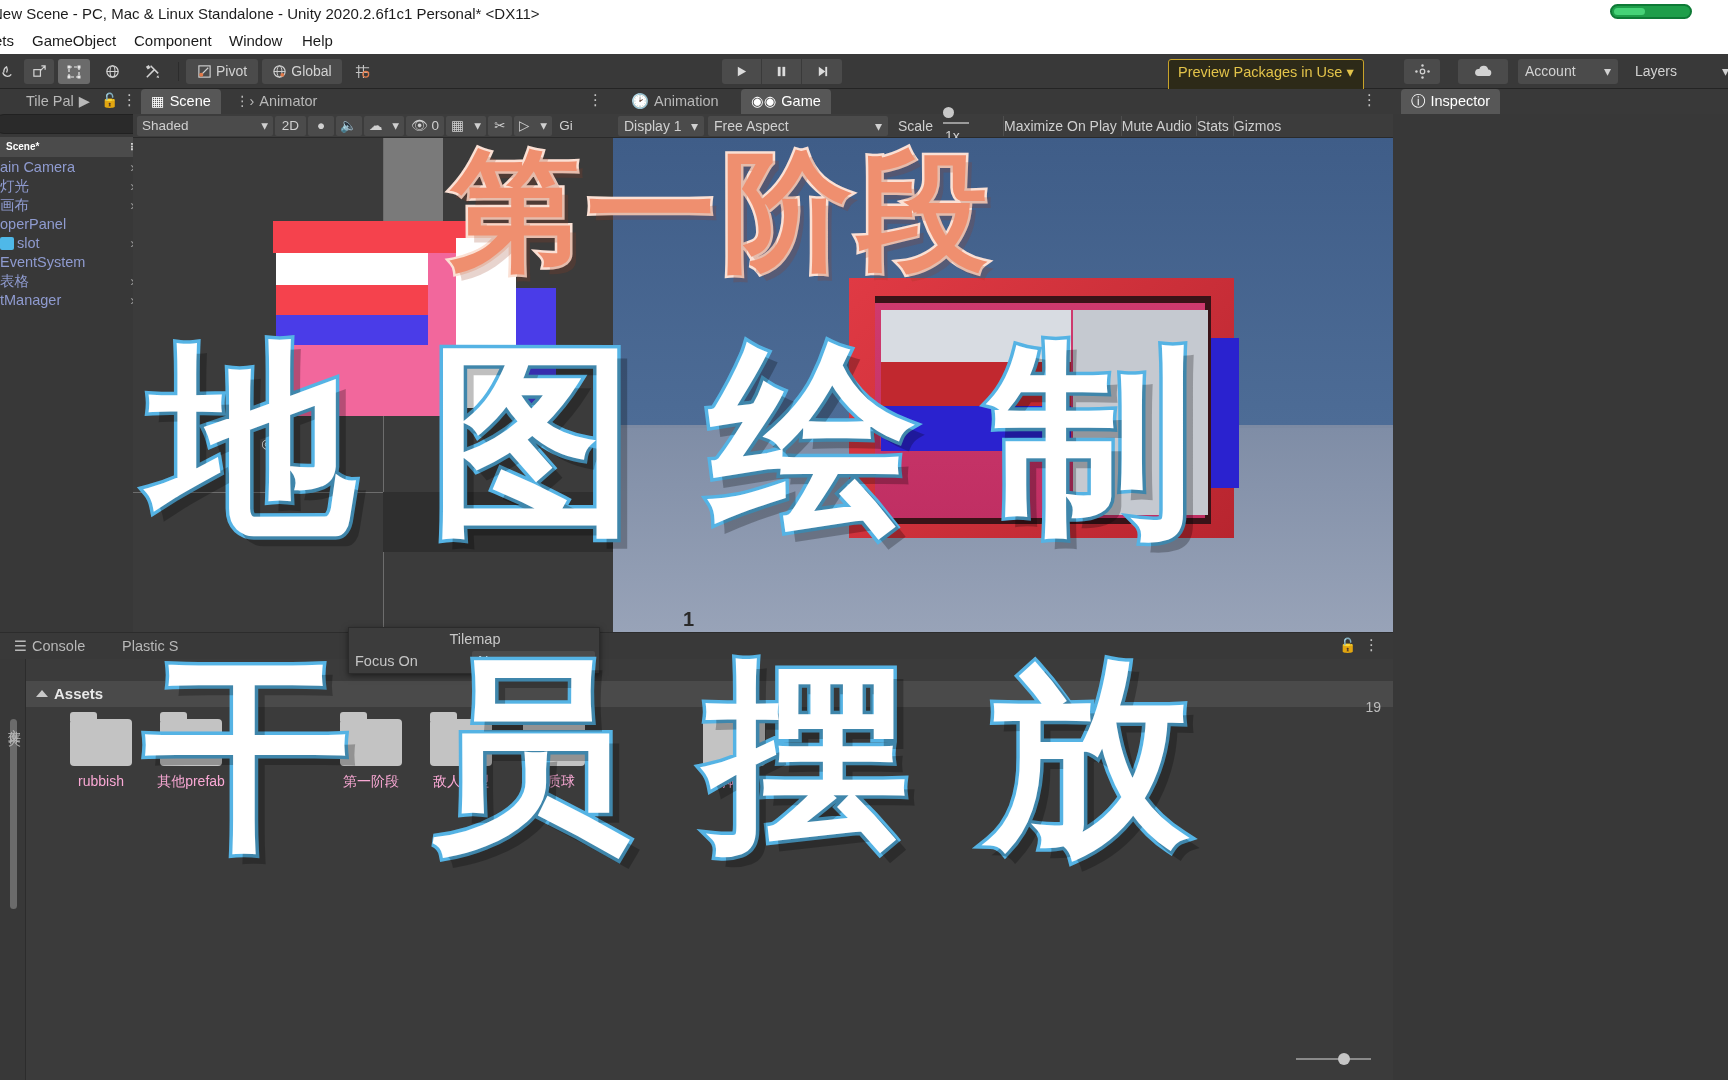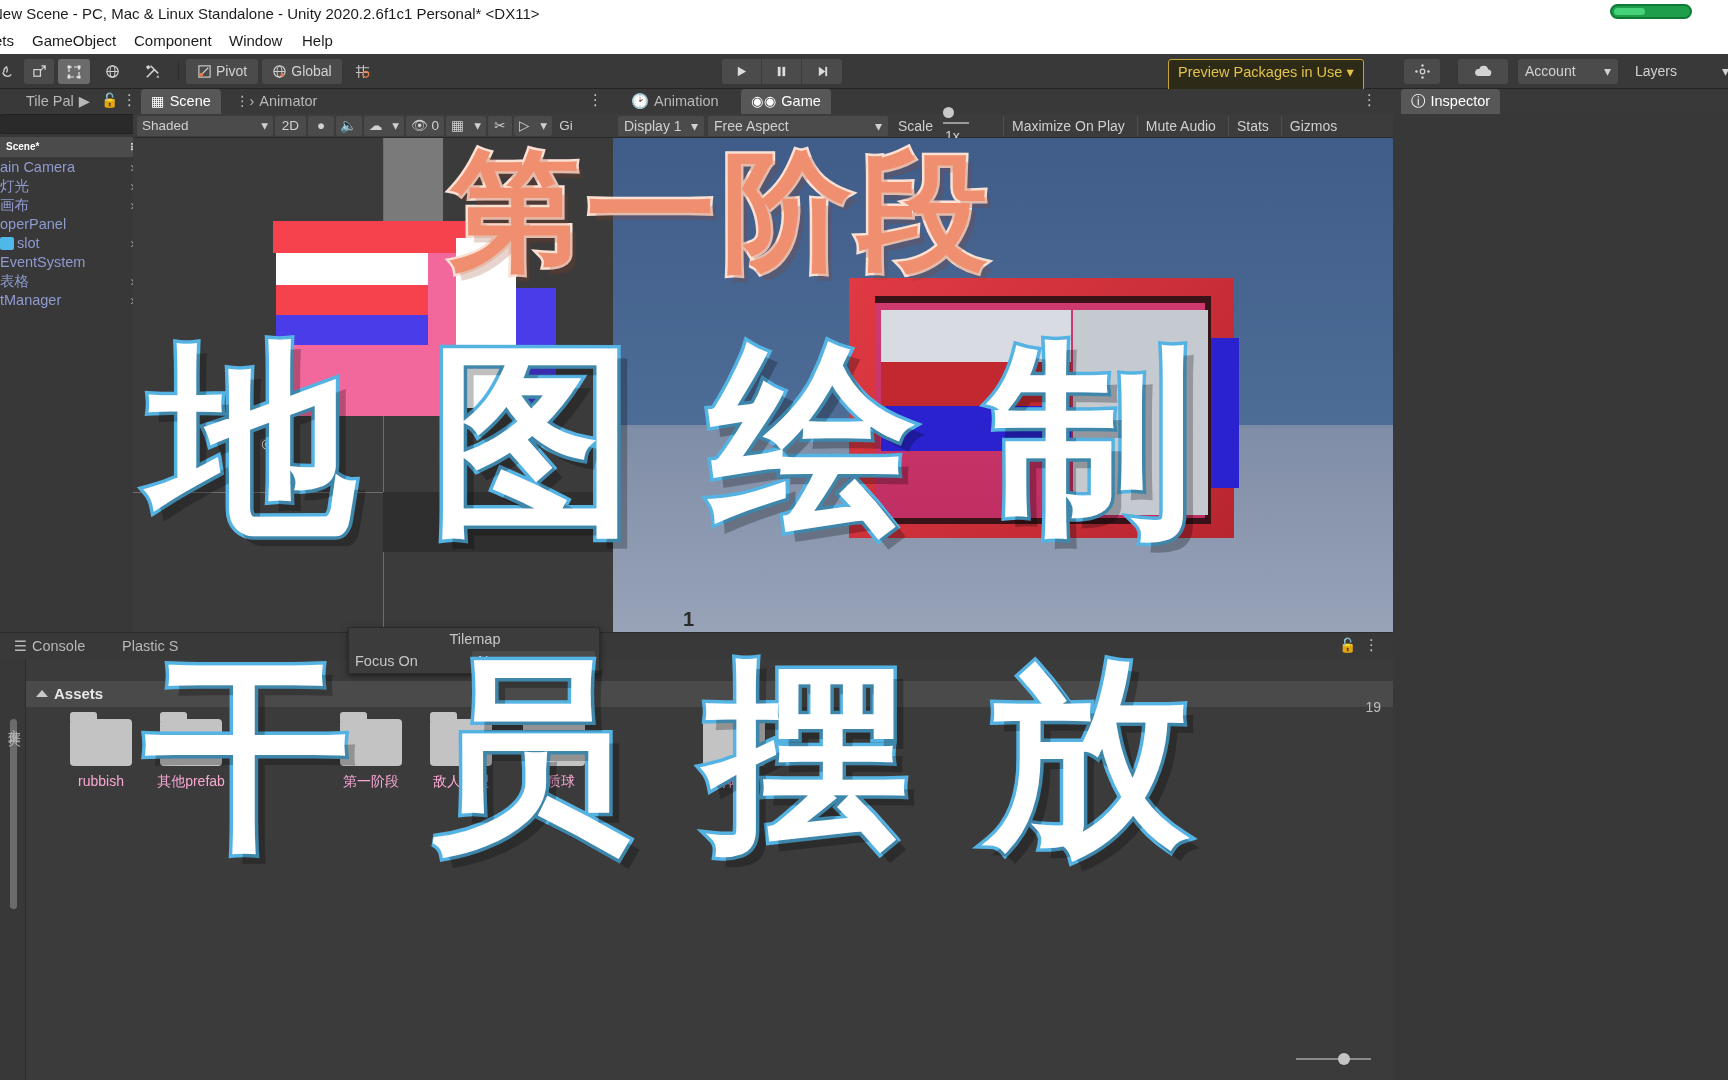--- a/index.html
+++ b/index.html
@@ -136,21 +136,21 @@
     height:20px; line-height:20px; background:#4b4b4b; border-radius:2px;
     color:#d0d0d0; font-size:14px; padding:0 6px; display:flex; align-items:flex-end;
     justify-content:space-between; white-space:nowrap;
   }
   .gt-txt { color:#cfcfcf; font-size:14px; white-space:nowrap; padding:0 6px; }
   .gt-slider { display:flex; align-items:flex-start; gap:4px;flex-direction:column; }
   .gt-slider .knob { width:11px; height:11px; border-radius:50%; background:#c8c8c8; }
   .gt-slider .track { width:26px; height:2px; background:#9a9a9a; }
   .gt-toggle {
     color:#cfcfcf; font-size:14px; height:20px; line-height:20px;
-    padding:0 8px; border-left:1px solid #4e4e4e; white-space:nowrap;
+    padding:0 0; border-left:1px solid #4e4e4e; white-space:nowrap;
   }
   .game-canvas {
     position:absolute; left:0; top:49px; width:780px; height:494px;
     background:linear-gradient(180deg,#3f5d88 0%, #4d6c96 58%, #7c8aa3 58%, #8e9ab1 100%);
     overflow:hidden;
   }
   .game-ground {
     position:absolute; left:0; top:290px; width:780px; height:204px;
     background:linear-gradient(180deg,#7f8da6 0%, #98a3b8 100%);
   }

